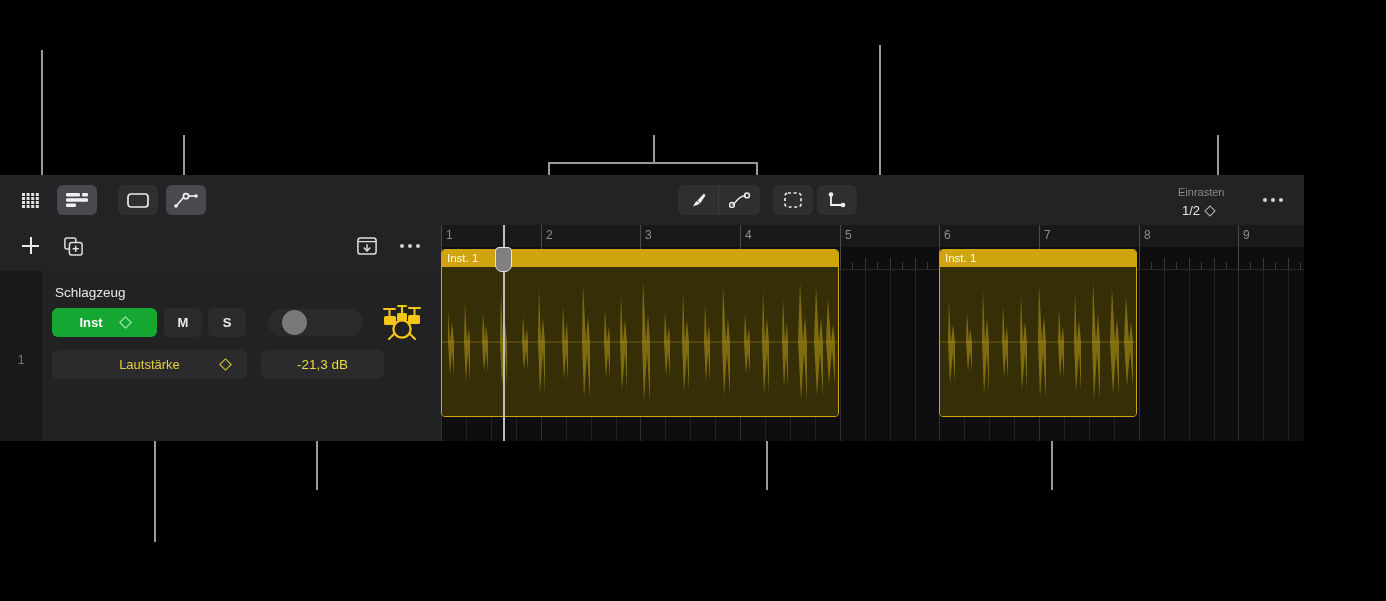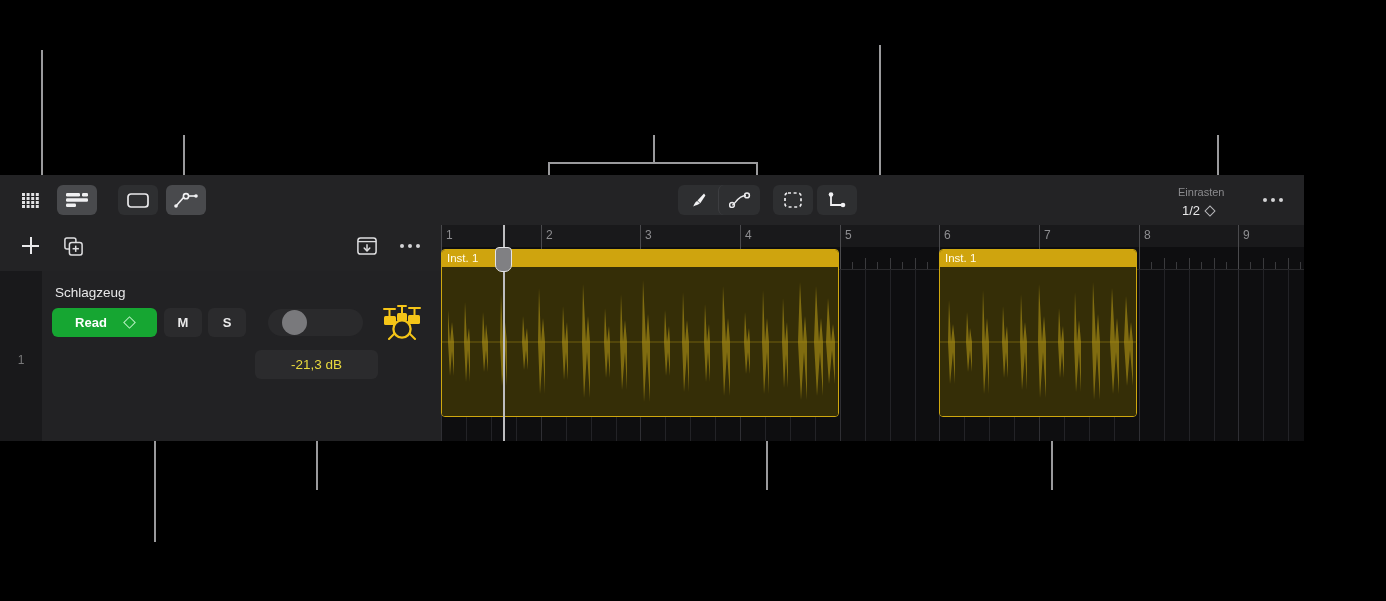--- a/index.html
+++ b/index.html
@@ -44,21 +44,21 @@
 
   .msbtn{position:absolute;top:308px;width:38px;height:29px;border-radius:6px;background:#2b2b2d;display:flex;align-items:center;justify-content:center;}
   .msbtn span{color:#eaeaeb;font-size:13px;font-weight:600;}
 
   .slider{position:absolute;left:268px;top:309px;width:95px;height:27px;border-radius:13.5px;background:#2a2a2c;}
   .sknob{position:absolute;left:282px;top:310px;width:25px;height:25px;border-radius:50%;background:#79797c;}
 
   .param{position:absolute;left:52px;top:350px;width:195px;height:29px;border-radius:6px;background:#2b2b2d;display:flex;align-items:center;justify-content:center;}
   .param span{color:#e2d23a;font-size:13px;}
   .paramdia{position:absolute;right:17px;top:10px;color:#9e9030;}
-  .value{position:absolute;left:255px;top:350px;width:123px;height:29px;border-radius:6px;background:#2b2b2d;display:flex;align-items:center;justify-content:center;}
+  .value{position:absolute;left:261px;top:350px;width:123px;height:29px;border-radius:6px;background:#2b2b2d;display:flex;align-items:center;justify-content:center;}
   .value span{color:#e9da3e;font-size:13.5px;}
 
   
   .tl{position:absolute;left:441px;top:50px;width:863px;height:216px;background:#0e0e10;overflow:hidden;}
   .ruler{position:absolute;left:0;top:0;width:863px;height:22px;background:#19191b;}
   .ruler-sep{position:absolute;left:0;top:21.5px;width:863px;height:1px;background:#2e2e31;}
   .subruler{position:absolute;left:0;top:22px;width:863px;height:22px;background:#0e0e10;}
   .subruler-sep{position:absolute;left:0;top:43.5px;width:863px;height:1px;background:#29292c;}
   .barline{position:absolute;top:0;width:1px;height:44px;background:#4a4a4d;}
   .barnum{position:absolute;top:3px;color:#8e8e91;font-size:12px;}
@@ -423,21 +423,21 @@
           <circle cx="806" cy="386" r="6.2" fill="#f2e13a"></circle>
         </svg>
 
       <div class="playhead" style="left:62px;top:0;height:216px;"></div>
       <div class="phhead" style="left:54px;top:22px;"></div>
     </div>
 
     <div class="tname" style="top:110px;">Schlagzeug</div>
 
     <div class="readbtn" style="top:133px;">
-      <span>Read</span>
+      <span>Inst</span>
       <span class="dia" style="color:#b9f0c3;margin-left:18px;"></span>
     </div>
     <div class="msbtn" style="left:164px;top:133px;">
       <span>M</span>
     </div>
     <div class="msbtn" style="left:208px;top:133px;">
       <span>S</span>
     </div>
 
     <div class="slider" style="top:134px;"></div>
@@ -455,18 +455,22 @@
       <rect x="2" y="12" width="12" height="9" rx="1.5" fill="#f5c518"></rect>
       <rect x="26" y="11" width="12" height="9" rx="1.5" fill="#f5c518"></rect>
       <rect x="15" y="9" width="10" height="8" rx="1.5" fill="#f5c518"></rect>
       <circle cx="20" cy="25" r="8.6" fill="none" stroke="#f5c518" stroke-width="2.3"></circle>
       <g stroke="#f5c518" stroke-width="2" stroke-linecap="round">
         <line x1="12" y1="30" x2="7" y2="35"></line>
         <line x1="28" y1="30" x2="33" y2="35"></line>
       </g>
     </svg>
 
+    <div class="param" style="top:175px;">
+      <span>Lautstärke</span>
+      <span class="dia paramdia"></span>
+    </div>
     <div class="value" style="top:175px;">
       <span>-21,3 dB</span>
     </div>
 
   </div>
 </div>
 
 </body></html>

